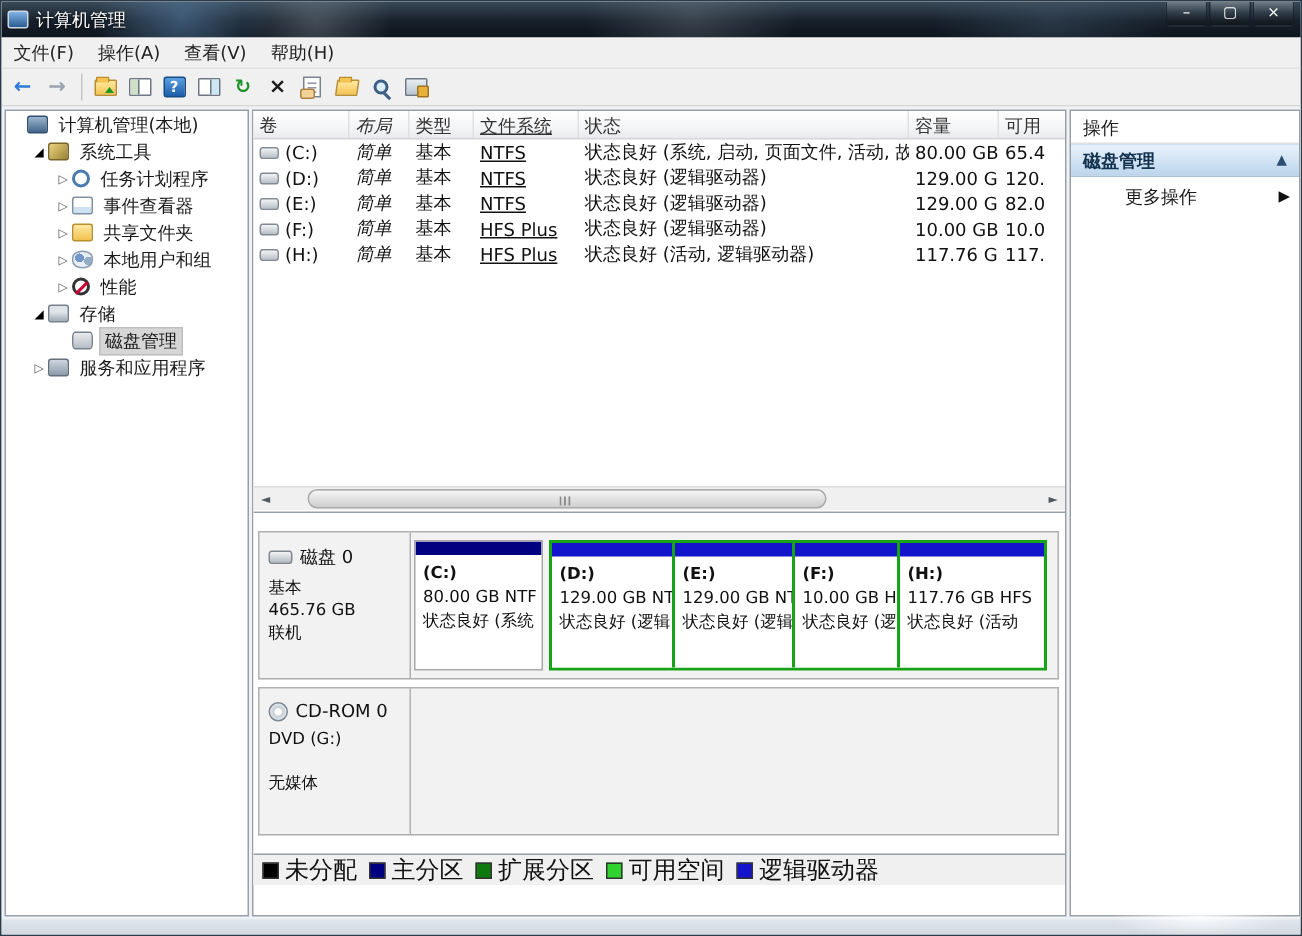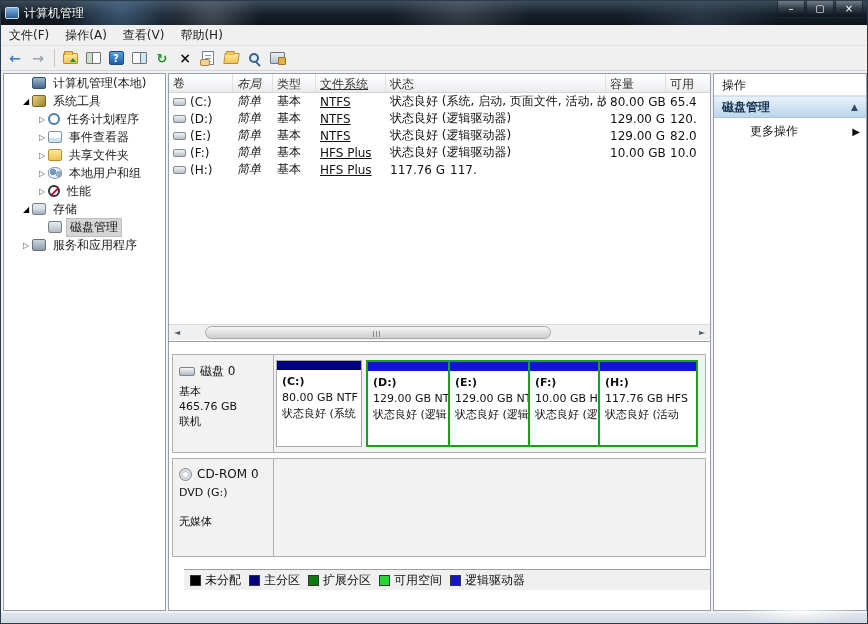--- a/index.html
+++ b/index.html
@@ -67,21 +67,21 @@
   
   .main { position:absolute; left:0; top:70px; width:868px; height:542px; background:#eef1f5; }
   .pane { background:#fff; border:1px solid #999fa6; position:absolute; }
   .tree-pane { left:2px; top:2px; width:163px; height:538px; overflow:hidden; }
   .center-pane { left:167px; top:2px; width:543px; height:538px; }
   .right-pane { left:712px; top:2px; width:154px; height:538px; }
   
   .ti { display:flex; align-items:center; height:18px; font-size:12px; color:#1a1a1a; white-space:nowrap; }
   .ti .exp { width:12px; text-align:center; font-size:8px; color:#555; flex:none; }
   .ti .exp.open { color:#000; }
-  .lvl0 { padding-left:16px; } .lvl1 { padding-left:16px; } .lvl2 { padding-left:32px; }
+  .lvl0 { padding-left:2px; } .lvl1 { padding-left:16px; } .lvl2 { padding-left:32px; }
   .tico { width:14px; height:12px; flex:none; margin-right:4px; border-radius:2px; }
   .tlabel { padding:0 3px; }
   .ti.sel .tlabel { background:#d6d6d6; border:1px solid #bfbfbf; }
   .i-computer { background:linear-gradient(180deg,#9db7cf,#44658a); border:1px solid #31506f; }
   .i-tools { background:linear-gradient(135deg,#e9d27c,#9b8337); border:1px solid #7a6526; }
   .i-clock { width:12px; height:12px; border-radius:50%; background:#fff; border:2px solid #4a7ab0; }
   .i-eventdoc { background:#fff; border:1px solid #8090a0; box-shadow:inset 0 -4px 0 #cfe2f3; }
   .i-sharefolder { background:linear-gradient(180deg,#ffe9a2,#f2c14e); border:1px solid #b98e2f; }
   .i-users { background:radial-gradient(circle at 4px 4px,#6f98c9 3px,transparent 3px), radial-gradient(circle at 10px 6px,#93adc5 3px,transparent 3px), #e9eef4; border:1px solid #8a9ab0; border-radius:50%/40%; }
   .i-perf { width:12px; height:12px; border-radius:50%; background:#fff; border:2px solid #333; position:relative; }
@@ -122,21 +122,21 @@
   .part-c { width:86px; flex:none; }
   .ext-group { display:flex; border:2px solid #17a317; padding:0; margin-left:1px; }
   .ext-group .part { border:none; border-right:2px solid #17a317; margin:0; }
   .ext-group .part:last-child { border-right:none; }
   .pbar { height:9px; width:100%; }
   .ptxt { padding:4px 5px 0 5px; font-size:11px; color:#111; white-space:nowrap; }
   .ptxt .pl1 { font-weight:bold; line-height:16px; }
   .ptxt .pl2, .ptxt .pl3 { line-height:16px; }
   .pw-d{width:82px;flex:none;} .pw-e{width:80px;flex:none;} .pw-f{width:70px;flex:none;} .pw-h{width:96px;flex:none;}
   
-  .legend { position:absolute; left:15px; bottom:0; width:541px; height:21px; background:#f0f0f0; border-top:1px solid #999fa6; display:flex; align-items:center; padding-left:6px; font-size:12px; color:#111; }
+  .legend { position:absolute; left:0; bottom:0; width:541px; height:21px; background:#f0f0f0; border-top:1px solid #999fa6; display:flex; align-items:center; padding-left:6px; font-size:16px; color:#111; }
   .lg-item { display:flex; align-items:center; margin-right:8px; }
   .lg-sq { width:11px; height:11px; margin-right:4px; border:1px solid #333; }
   
   .ap-header { height:22px; line-height:22px; padding-left:8px; font-size:12px; color:#1a1a1a; border-bottom:1px solid #e0e0e0; }
   .ap-section { height:22px; display:flex; align-items:center; justify-content:space-between; padding:0 8px;
     background:linear-gradient(180deg,#e8f2fb,#bcd5ec); border-top:1px solid #cfe0ef; border-bottom:1px solid #a8c4de;
     font-size:12px; color:#13324f; font-weight:bold; }
   .ap-section .caret { font-size:9px; color:#2a4d70; }
   .ap-more { height:26px; display:flex; align-items:center; justify-content:space-between; padding:0 6px 0 36px; font-size:12px; color:#1a1a1a; }
   .ap-more .caret { font-size:10px; color:#111; }
@@ -326,20 +326,21 @@
           <span class="vc c6">10.0</span>
         </div>
         <div class="v-row">
           <span class="vc c0">
               <span class="drive-ico"></span>
               <span>(H:)</span>
             </span>
           <span class="vc c1">简单</span>
           <span class="vc c2">基本</span>
           <span class="vc c3">HFS Plus</span>
+          <span class="vc c4">状态良好 (活动, 逻辑驱动器)</span>
           <span class="vc c5">117.76 GB</span>
           <span class="vc c6">117.</span>
         </div>
 
         <div class="hscroll">
           <span class="sb-arrow">◄</span>
           <span class="sb-track">
             <span class="sb-thumb">
                 <span class="sb-grip"></span>
               </span>

